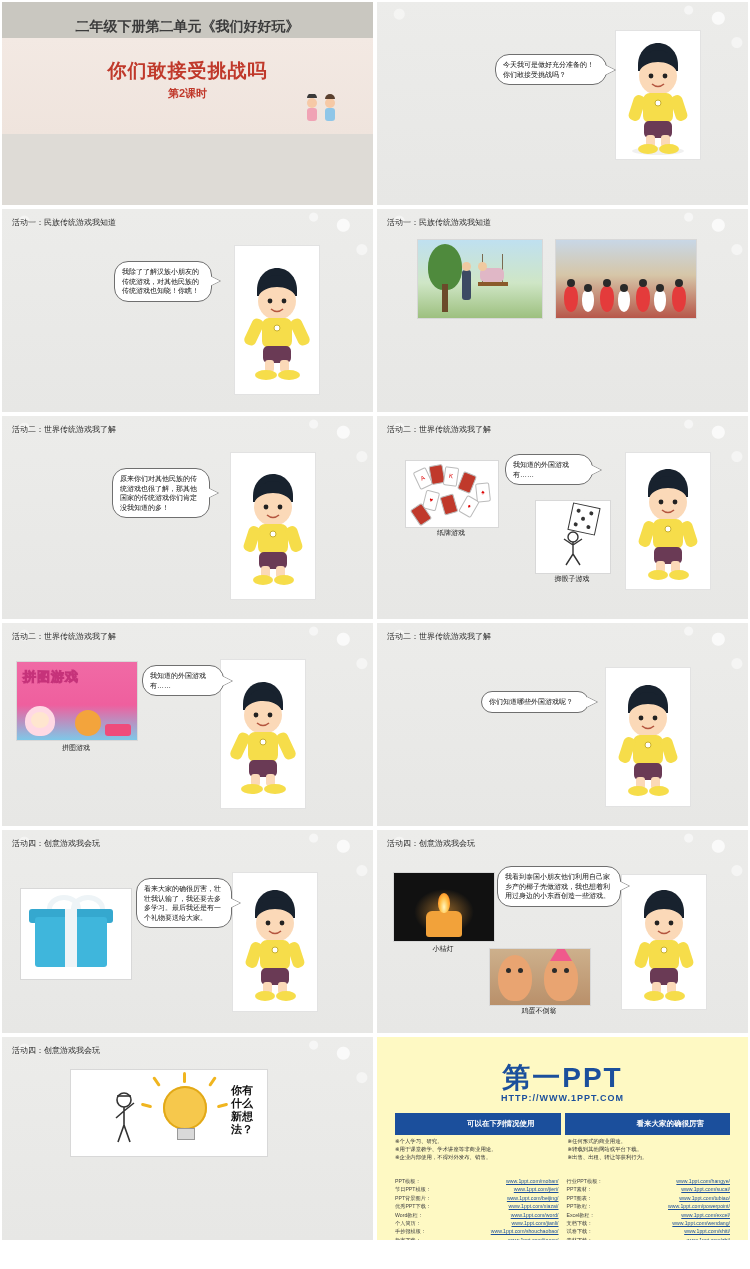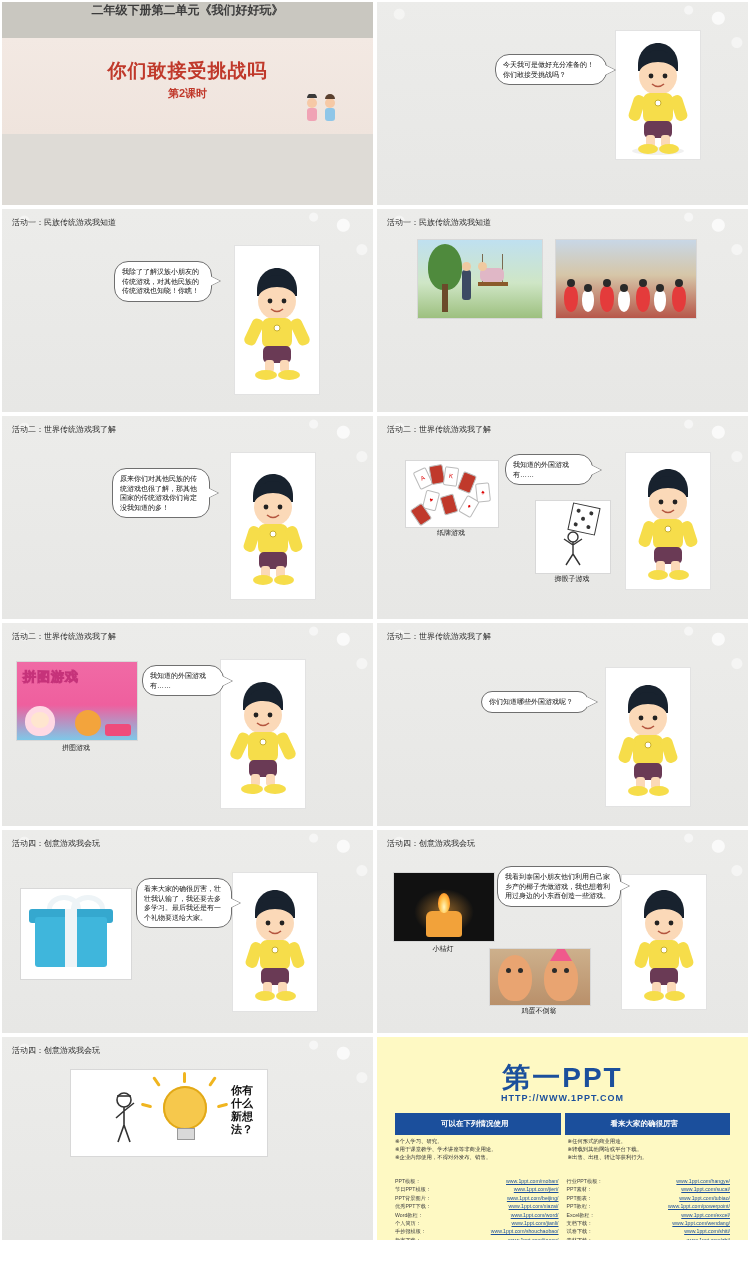--- a/index.html
+++ b/index.html
@@ -41,22 +41,22 @@
     z-index:5;
   }
 
   
   .title-slide{background:#dedbd6;}
   .ts-band{
     position:absolute;left:0;right:0;top:0;height:36px;
     background:#c9c7c0;
   }
   .ts-sub{
-    position:absolute;left:0;right:0;top:0;
-    text-align:center;font-size:12px;font-weight:bold;color:#3b3b3b;
+    position:absolute;left:0;right:0;top:16px;
+    text-align:center;font-size:14px;font-weight:bold;color:#3b3b3b;
   }
   .ts-main-band{
     position:absolute;left:0;right:0;top:36px;height:96px;
     background:linear-gradient(180deg,#f3e9e3 0%,#efe4dd 100%);
   }
   .ts-main{
     position:absolute;left:0;right:0;top:56px;text-align:center;
     font-size:19px;font-weight:bold;color:#c0392b;letter-spacing:1px;
   }
   .ts-lesson{
@@ -173,21 +173,21 @@
   .brand-slide{background:#fef9c3;border:2px solid #fff;}
   .bs-logo{
     position:absolute;left:0;right:0;top:22px;text-align:center;
     font-size:28px;font-weight:bold;color:#1b4f9c;letter-spacing:2px;
   }
   .bs-url{
     position:absolute;left:0;right:0;top:56px;text-align:center;
     font-size:9px;font-weight:bold;color:#1b4f9c;letter-spacing:1px;
   }
   .bs-bars{position:absolute;left:18px;right:18px;top:76px;height:22px;display:flex;gap:4px;}
-  .bs-bar{flex:1;background:#1b4f9c;color:#fff;font-size:7.5px;line-height:22px;text-align:left;font-weight:bold;padding-left:46px;}
+  .bs-bar{flex:1;background:#1b4f9c;color:#fff;font-size:7.5px;line-height:22px;text-align:center;font-weight:bold;padding-left:46px;}
   .bs-bar.red{background:#1b4f9c;}
   .bs-cols{position:absolute;left:18px;right:18px;top:100px;height:36px;display:flex;gap:10px;font-size:5.4px;color:#333;line-height:8px;}
   .bs-cols .col{flex:1;}
   .bs-links{position:absolute;left:18px;right:18px;top:140px;display:flex;gap:8px;font-size:5.2px;line-height:8.4px;}
   .bs-links .lcol{flex:1;display:flex;}
   .bs-links .lk{color:#444;white-space:nowrap;}
   .bs-links .lv{color:#1b4f9c;text-decoration:underline;white-space:nowrap;margin-left:2px;}
   .bs-row{display:flex;justify-content:space-between;}
 </style>
 </head>

